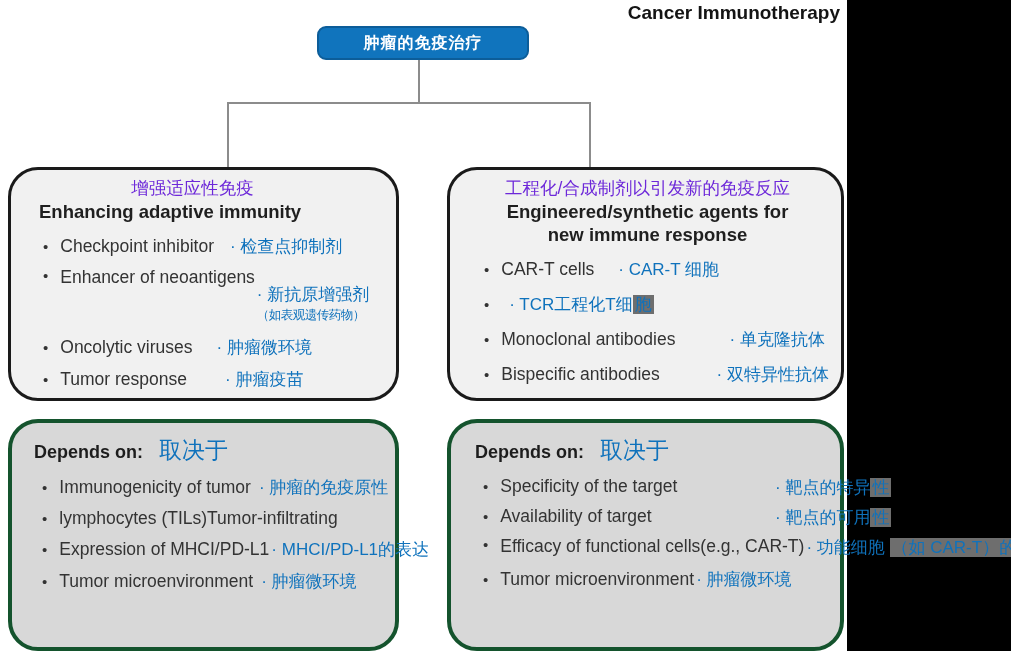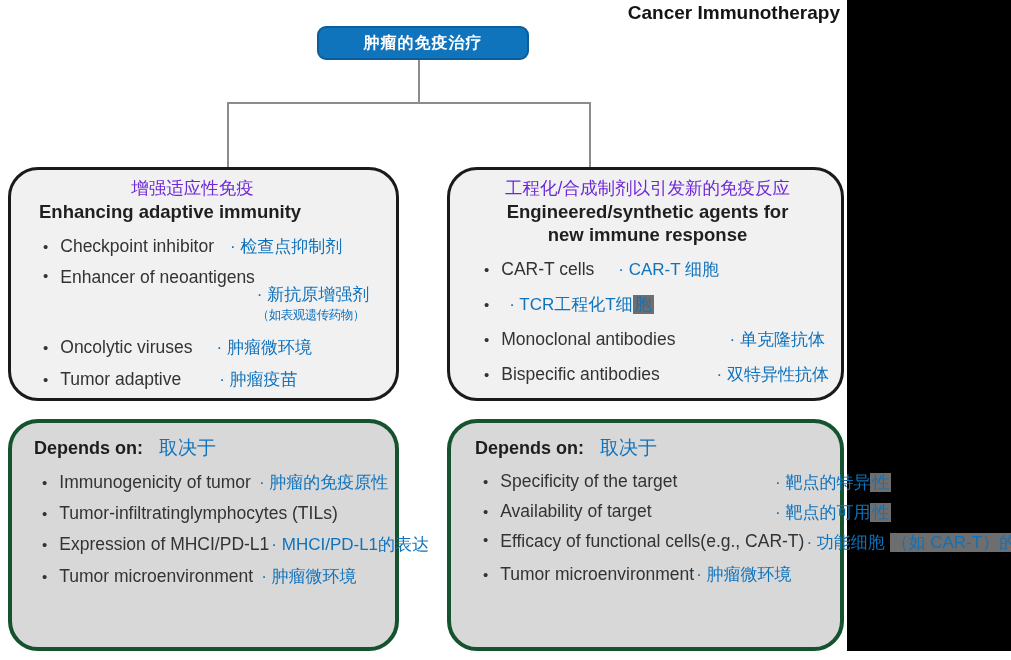--- a/index.html
+++ b/index.html
@@ -32,21 +32,21 @@
     margin-bottom:9px;font-size:17.5px;color:#333;}
   .row .bullet{flex:0 0 auto;margin:0 12px 0 8px;font-size:15px;color:#333;}
   #box-engineered .row .bullet{margin-left:22px;}
   .cnt{font-size:17px;white-space:nowrap;}
   .lines{display:flex;flex-direction:row;line-height:1.22;white-space:nowrap;}
   .note{font-size:12.5px;color:#0f72bc;margin-top:1px;letter-spacing:-0.5px;}
   .rightcol{margin-left:2px;display:flex;flex-direction:column;margin-top:16px;}
   .tail{background:#6e6e6e;padding:0 2px;}
   .dep-head{display:flex;align-items:baseline;font-size:18px;font-weight:bold;
     color:#1d1d1d;margin-bottom:10px;white-space:nowrap;}
-  .dep-head .cn{margin-left:16px;font-size:19px;font-weight:normal;}
+  .dep-head .cn{margin-left:16px;font-size:23px;font-weight:normal;}
   .cn-abs{position:absolute;left:300px;top:0;}
   .mb12{margin-bottom:12px;}
   .gap16{margin-left:16px;} .gap24{margin-left:24px;} .gap8{margin-left:8px;}
   .gap4{margin-left:4px;} .gap2{margin-left:2px;}
   .row.vcenter{align-items:center;}
   .row.vtop{align-items:flex-start;}
 </style>
 </head>
 <body>
 
@@ -86,21 +86,21 @@
     </div>
 
     <div class="row">
       <span class="bullet">•</span>
       <span>Oncolytic viruses</span>
       <span class="cn cnt gap24">· 肿瘤微环境</span>
     </div>
 
     <div class="row">
       <span class="bullet">•</span>
-      <span>Tumor adaptive</span>
+      <span>Tumor response</span>
       <span class="cn cnt" style="margin-left:38px;">· 肿瘤疫苗</span>
     </div>
   </div>
 
   <div class="box light" id="box-engineered">
     <div class="cn-title">工程化/合成制剂以引发新的免疫反应</div>
     <div class="en-title">
       <div>Engineered/synthetic agents for</div>
       <div>new immune response</div>
     </div>
@@ -137,22 +137,22 @@
 
     <div class="row">
       <span class="bullet">•</span>
       <span>Immunogenicity of tumor</span>
       <span class="cn cnt gap8">· 肿瘤的免疫原性</span>
     </div>
 
     <div class="row vcenter">
       <span class="bullet">•</span>
       <span class="lines">
+        <span>lymphocytes (TILs)</span>
         <span>Tumor-infiltrating</span>
-        <span>lymphocytes (TILs)</span>
       </span>
     </div>
 
     <div class="row">
       <span class="bullet">•</span>
       <span>Expression of MHCI/PD-L1</span>
       <span class="cn cnt gap2">· MHCI/PD-L1的表达</span>
     </div>
 
     <div class="row">

